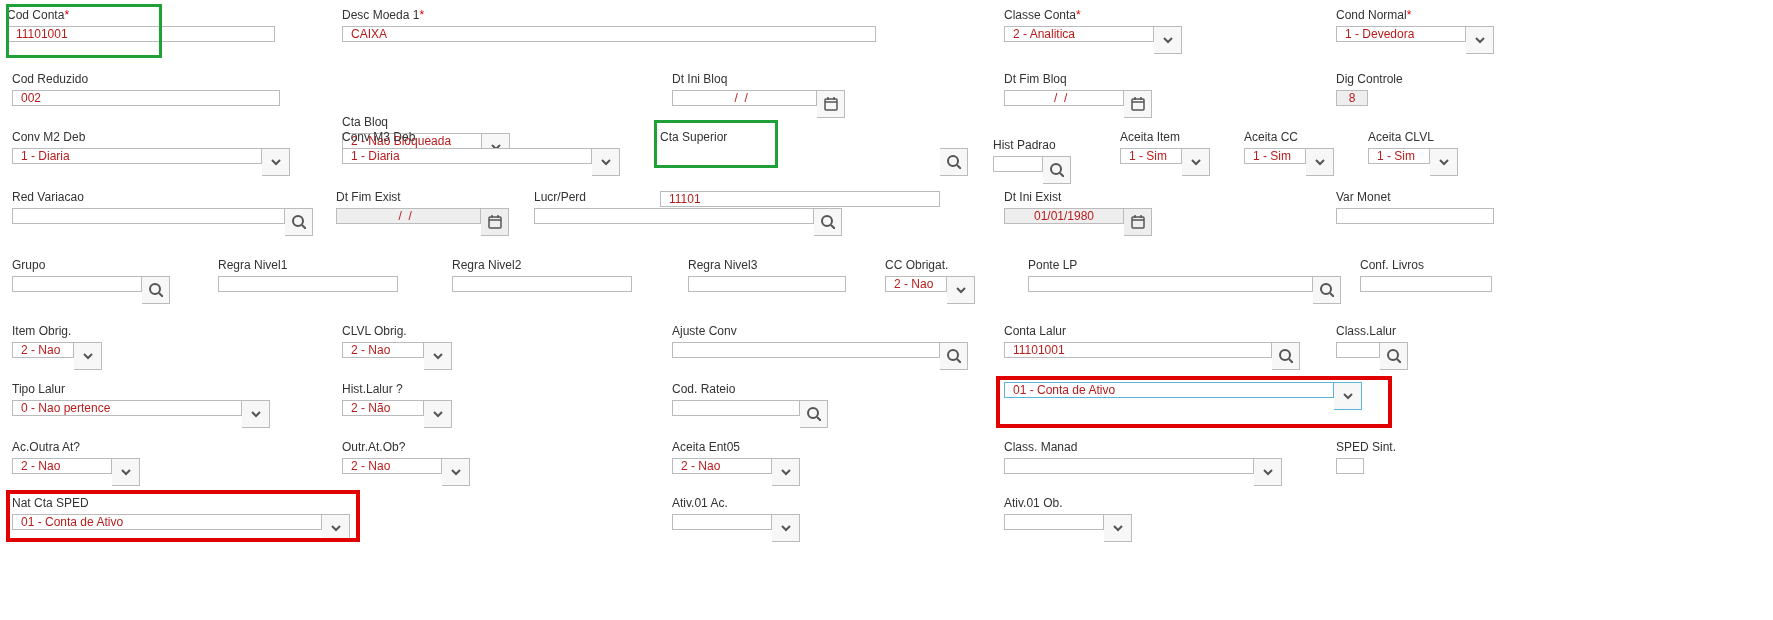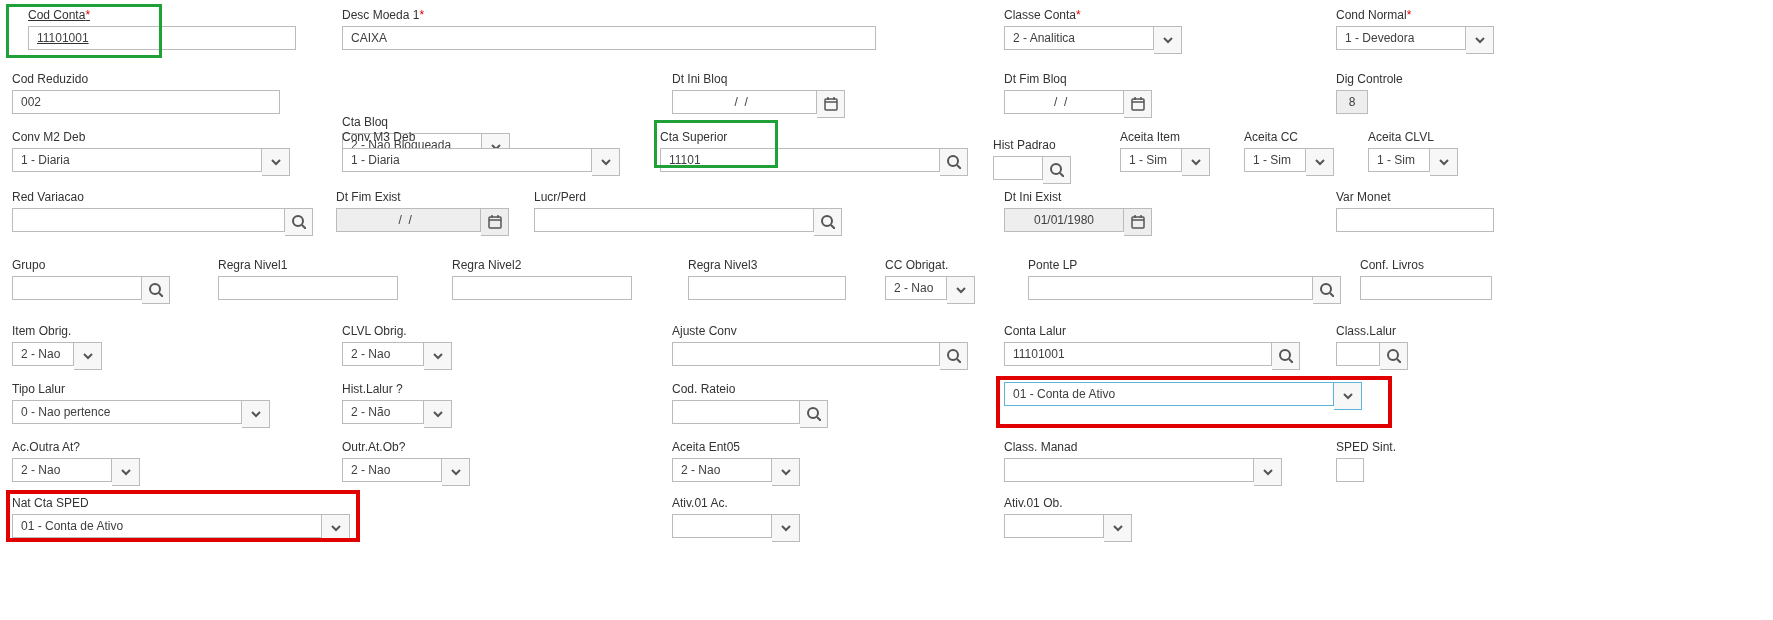--- a/index.html
+++ b/index.html
@@ -1,21 +1,21 @@
 <!DOCTYPE html>
 <html><head>
 <meta charset="utf-8">
 <style>
   html,body{margin:0;padding:0;font-family:Arial,Helvetica,sans-serif;font-size:12px;color:#333;background:#fff;}
   .canvas{position:relative;width:1773px;height:620px;}
   .fld{position:absolute;}
   .lbl{display:block;font-size:12px;color:#333;margin-bottom:4px;white-space:nowrap;}
   .req{color:#d00;}
   .ctrl{display:flex;align-items:stretch;}
-  .inp{height:24px;line-height:28px;padding:0 8px;border:1px solid #bbb;background:#fff;font-size:12px;color:#404040;box-sizing:border-box;}
+  .inp{height:16px;line-height:28px;padding:0 8px;border:1px solid #bbb;background:#fff;font-size:12px;color:#b91c1c;box-sizing:border-box;}
   .inp.ro{background:#eee;}
   .btn{height:28px;width:28px;border:1px solid #bbb;border-left:none;background:#f7f7f7;display:flex;align-items:center;justify-content:center;box-sizing:border-box;cursor:pointer;}
   .btn svg{width:14px;height:14px;stroke:#555;fill:none;stroke-width:2;}
   .btn.cal svg{stroke-width:1.5;}
   .caret svg{width:10px;height:10px;}
   .hl-green{position:absolute;border:3px solid #1fa038;pointer-events:none;box-sizing:border-box;}
   .hl-red{position:absolute;border:4px solid #e10000;pointer-events:none;box-sizing:border-box;}
   .sel-blue .inp, .sel-blue .btn{border-color:#5bb5d8;}
 </style>
 </head>
@@ -34,21 +34,21 @@
         <line x1="10" y1="0" x2="10" y2="3"></line>
       </g>
     <g id="i-caret">
         <polyline points="1,3 5,7 9,3"></polyline>
       </g>
   </defs>
 </svg>
 
 <div class="canvas">
 
-<div class="fld" style="left:28px;top:8px;text-decoration:underline;">
+<div class="fld" style="left:7px;top:8px;">
   <span class="lbl"><span>Cod Conta</span><span class="req">*</span></span>
   <div class="ctrl">
         <input class="inp" style="width: 268px;" value="11101001">
       </div>
 </div>
 <div class="fld" style="left:342px;top:8px;">
   <span class="lbl"><span>Desc Moeda 1</span><span class="req">*</span></span>
   <div class="ctrl">
         <input class="inp" style="width: 534px;" value="CAIXA">
       </div>
@@ -140,21 +140,21 @@
     <div class="btn caret">
           <svg viewBox="0 0 10 10">
             <use href="#i-caret"></use>
           </svg>
         </div>
   </div>
 </div>
 <div class="fld" style="left:660px;top:130px;">
   <span class="lbl">Cta Superior</span>
   <div class="ctrl">
-    <input class="inp" style="width: 280px;" value="11101">
+    <input class="inp" style="width: 280px; margin-top: 43px;" value="11101">
     <div class="btn">
           <svg viewBox="0 0 14 14">
             <use href="#i-search"></use>
           </svg>
         </div>
   </div>
 </div>
 <div class="fld" style="left:993px;top:130px;margin-top:8px;">
   <span class="lbl">Hist Padrao</span>
   <div class="ctrl">

